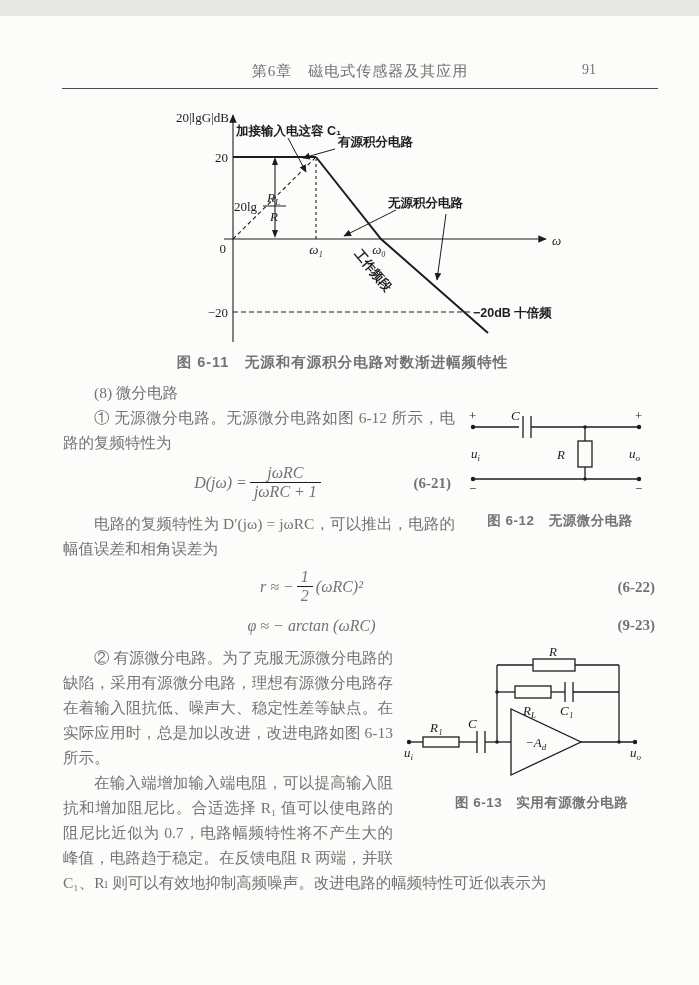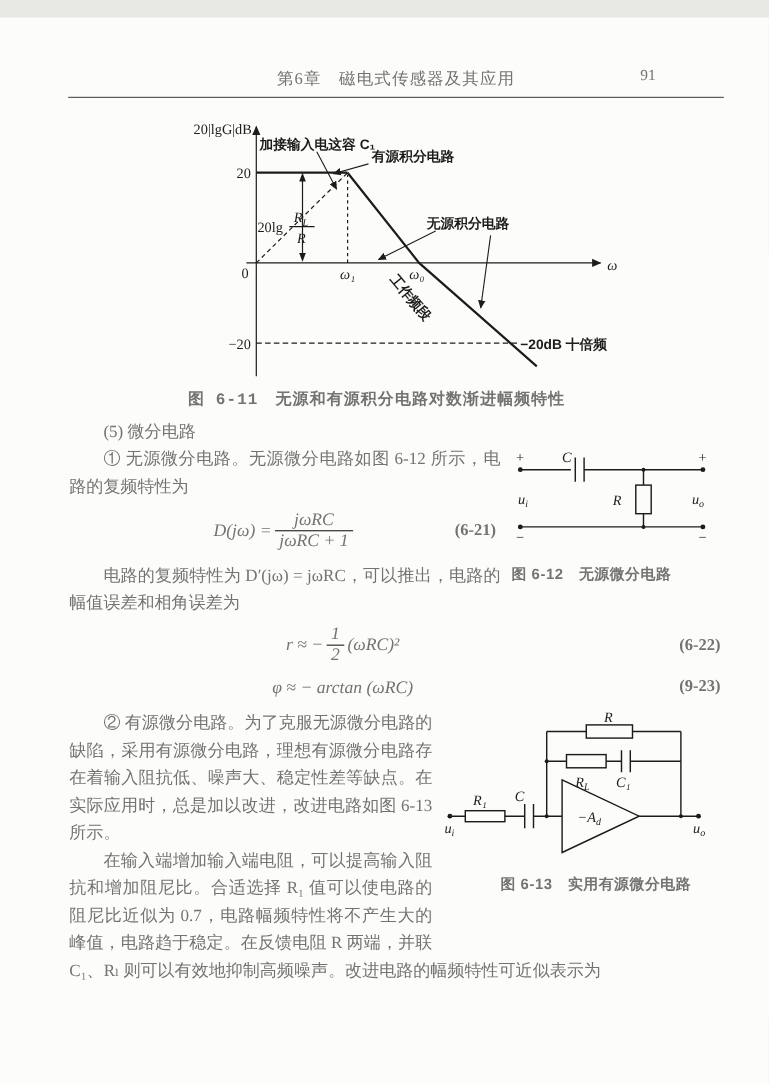--- a/index.html
+++ b/index.html
@@ -17,21 +17,21 @@
   .pagenum{position:absolute;right:62px;top:0;font-size:14px;letter-spacing:0;}
   
   .bode-wrap{position:absolute;top:86px;left:148px;}
   svg text{font-family:"Liberation Serif","DejaVu Serif",serif;fill:#1c1c1c;}
   svg .cjk{font-family:"Liberation Sans","DejaVu Sans",sans-serif;font-weight:bold;font-size:12.5px;}
   svg .num{font-size:13px;}
   svg .it{font-style:italic;}
   svg .ss{font-size:9px;}
   .fig-caption{
     position:absolute;top:337px;left:0;width:685px;text-align:center;
-    font-family:Liberation Mono, monospace;
+    font-family:Liberation Sans, sans-serif;
     font-weight:bold;font-size:14.5px;letter-spacing:1px;
   }
   
   .content{
     position:absolute;top:364px;left:63px;width:592px;
     font-size:15.5px;line-height:25px;text-align:justify;
   }
   .content p{margin:0;text-indent:2em;}
   
   .eq{display:flex;justify-content:center;align-items:center;position:relative;font-size:16px;}
@@ -43,21 +43,21 @@
   .frac{display:inline-flex;flex-direction:column;align-items:center;vertical-align:middle;line-height:1.15;margin:0 3px;}
   .frac .fnum{padding:0 4px;}
   .frac .fden{border-top:1.3px solid #1c1c1c;padding:0 4px;}
   
   .float-fig{float:right;position:relative;}
   .fig612{width:190px;margin:2px 0 10px 10px;}
   .fig613{width:290px;margin:2px -38px 56px 10px;}
   .circ-caption{
     font-family:"Liberation Sans","DejaVu Sans",sans-serif;
     font-weight:bold;font-size:13.5px;letter-spacing:.5px;
-    margin-top:9px;text-align:left;line-height:16px;
+    margin-top:9px;text-align:center;line-height:16px;
   }
   .fig613 .circ-caption{text-align:left;padding-left:52px;}
 </style>
 </head>
 <body>
 
 <div class="page">
 
   <div class="header">
     <span>第6章　磁电式传感器及其应用</span>
@@ -118,21 +118,21 @@
       <text x="240" y="105" class="cjk">无源积分电路</text>
       <text x="206" y="152" class="cjk" transform="rotate(50 206 152)">工作频段</text>
       <text x="325" y="215" class="cjk">−20dB 十倍频</text>
     </svg>
   </div>
 
   <div class="fig-caption">图 6-11　无源和有源积分电路对数渐进幅频特性</div>
 
   <div class="content">
 
-    <p>(5) 微分电路</p>
+    <p>(8) 微分电路</p>
 
     <div class="float-fig fig612">
       <svg width="190" height="90" viewBox="0 0 190 90">
         <g stroke="#1c1c1c" stroke-width="1.3" fill="none">
           <line x1="8" y1="20" x2="54" y2="20"></line>
           <line x1="58" y1="9" x2="58" y2="31"></line>
           <line x1="66" y1="9" x2="66" y2="31"></line>
           <line x1="66" y1="20" x2="174" y2="20"></line>
           <line x1="8" y1="72" x2="174" y2="72"></line>
           <line x1="120" y1="20" x2="120" y2="34"></line>

